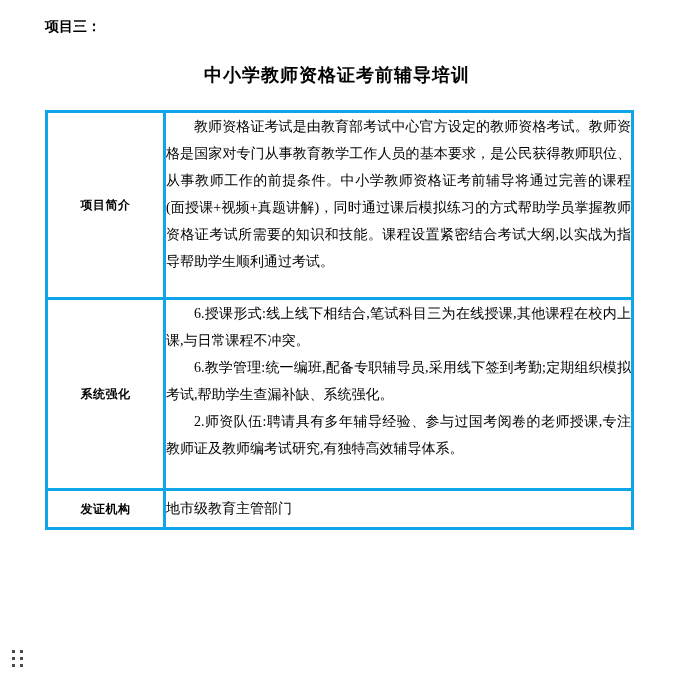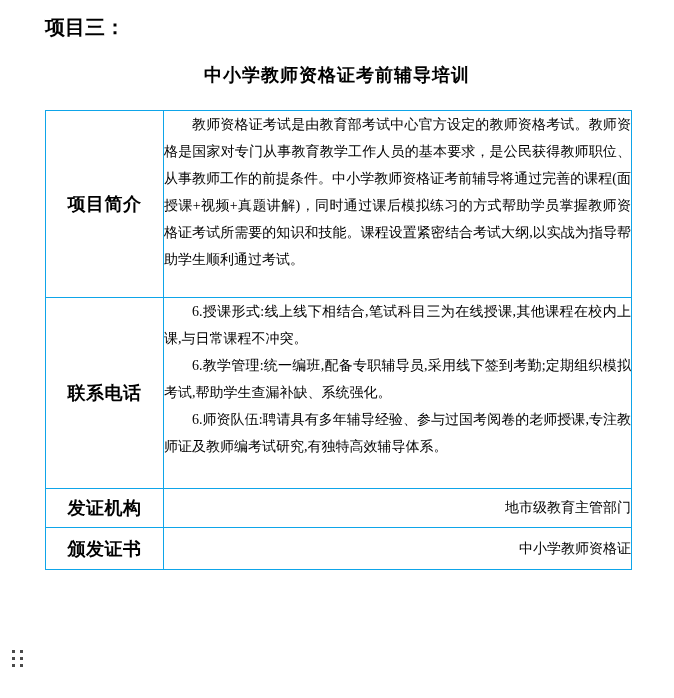--- a/index.html
+++ b/index.html
@@ -16,21 +16,21 @@
     color: #000000;
   }
   .doc {
     position: absolute;
     inset: 0;
   }
   .project-label {
     position: absolute;
     left: 45px;
     top: 19px;
-    font-size: 20px;
+    font-size: 14px;
     font-weight: bold;
     line-height: 16px;
     white-space: nowrap;
   }
   .page-title {
     position: absolute;
     left: 0;
     top: 63px;
     width: 674px;
     text-align: center;
@@ -44,45 +44,45 @@
   table.info-table {
     position: absolute;
     left: 45px;
     top: 110px;
     width: 586px;
     border-collapse: collapse;
     table-layout: fixed;
     font-size: 14px;
   }
   table.info-table td {
-    border: 1px solid #0ea5e9;
+    border: 3px solid #0ea5e9;
     padding: 0;
   }
   col.c-label { width: 118px; }
   col.c-content { width: 468px; }
   td.cell-label {
     text-align: center;
     vertical-align: middle;
     font-weight: bold;
-    font-size: 18px;
+    font-size: 12px;
     letter-spacing: 0.5px;
   }
   td.cell-paragraphs {
     vertical-align: top;
     padding: 7px 7px 7px 8px;
   }
   td.cell-paragraphs p {
     margin: 0;
     text-indent: 2em;
     text-align: justify;
     line-height: 27px;
     font-size: 14px;
   }
   td.cell-center {
-    text-align: right;
+    text-align: left;
     vertical-align: middle;
     font-size: 14px;
   }
   tr.row-tall-1 { height: 187px; }
   tr.row-tall-2 { height: 191px; }
   tr.row-s1 { height: 39px; }
   tr.row-s2 { height: 42px; }
   tr.row-s3 { height: 40px; }
   tr.row-s4 { height: 39px; }
   .dots-marker {
@@ -120,37 +120,33 @@
     </colgroup>
     <tbody>
       <tr class="row-tall-1">
         <td class="cell-label">项目简介</td>
         <td class="cell-paragraphs">
           <p>教师资格证考试是由教育部考试中心官方设定的教师资格考试。教师资格是国家对专门从事教育教学工作人员的基本要求，是公民获得教师职位、从事教师工作的前提条件。中小学教师资格证考前辅导将通过完善的课程(面授课+视频+真题讲解)，同时通过课后模拟练习的方式帮助学员掌握教师资格证考试所需要的知识和技能。课程设置紧密结合考试大纲,以实战为指导帮助学生顺利通过考试。</p>
         </td>
       </tr>
 
       <tr class="row-tall-2">
-        <td class="cell-label">联系电话</td>
+        <td class="cell-label">系统强化</td>
         <td class="cell-paragraphs">
           <p>6.授课形式:线上线下相结合,笔试科目三为在线授课,其他课程在校内上课,与日常课程不冲突。</p>
           <p>6.教学管理:统一编班,配备专职辅导员,采用线下签到考勤;定期组织模拟考试,帮助学生查漏补缺、系统强化。</p>
-          <p>6.师资队伍:聘请具有多年辅导经验、参与过国考阅卷的老师授课,专注教师证及教师编考试研究,有独特高效辅导体系。</p>
+          <p>2.师资队伍:聘请具有多年辅导经验、参与过国考阅卷的老师授课,专注教师证及教师编考试研究,有独特高效辅导体系。</p>
         </td>
       </tr>
 
       <tr class="row-s1">
         <td class="cell-label">发证机构</td>
         <td class="cell-center">地市级教育主管部门</td>
       </tr>
 
-      <tr class="row-s2">
-        <td class="cell-label">颁发证书</td>
-        <td class="cell-center">中小学教师资格证</td>
-      </tr>
 
 
     </tbody>
   </table>
 
   <div class="dots-marker">
     <i></i>
       <i></i>
       <i></i>
       <i></i>

